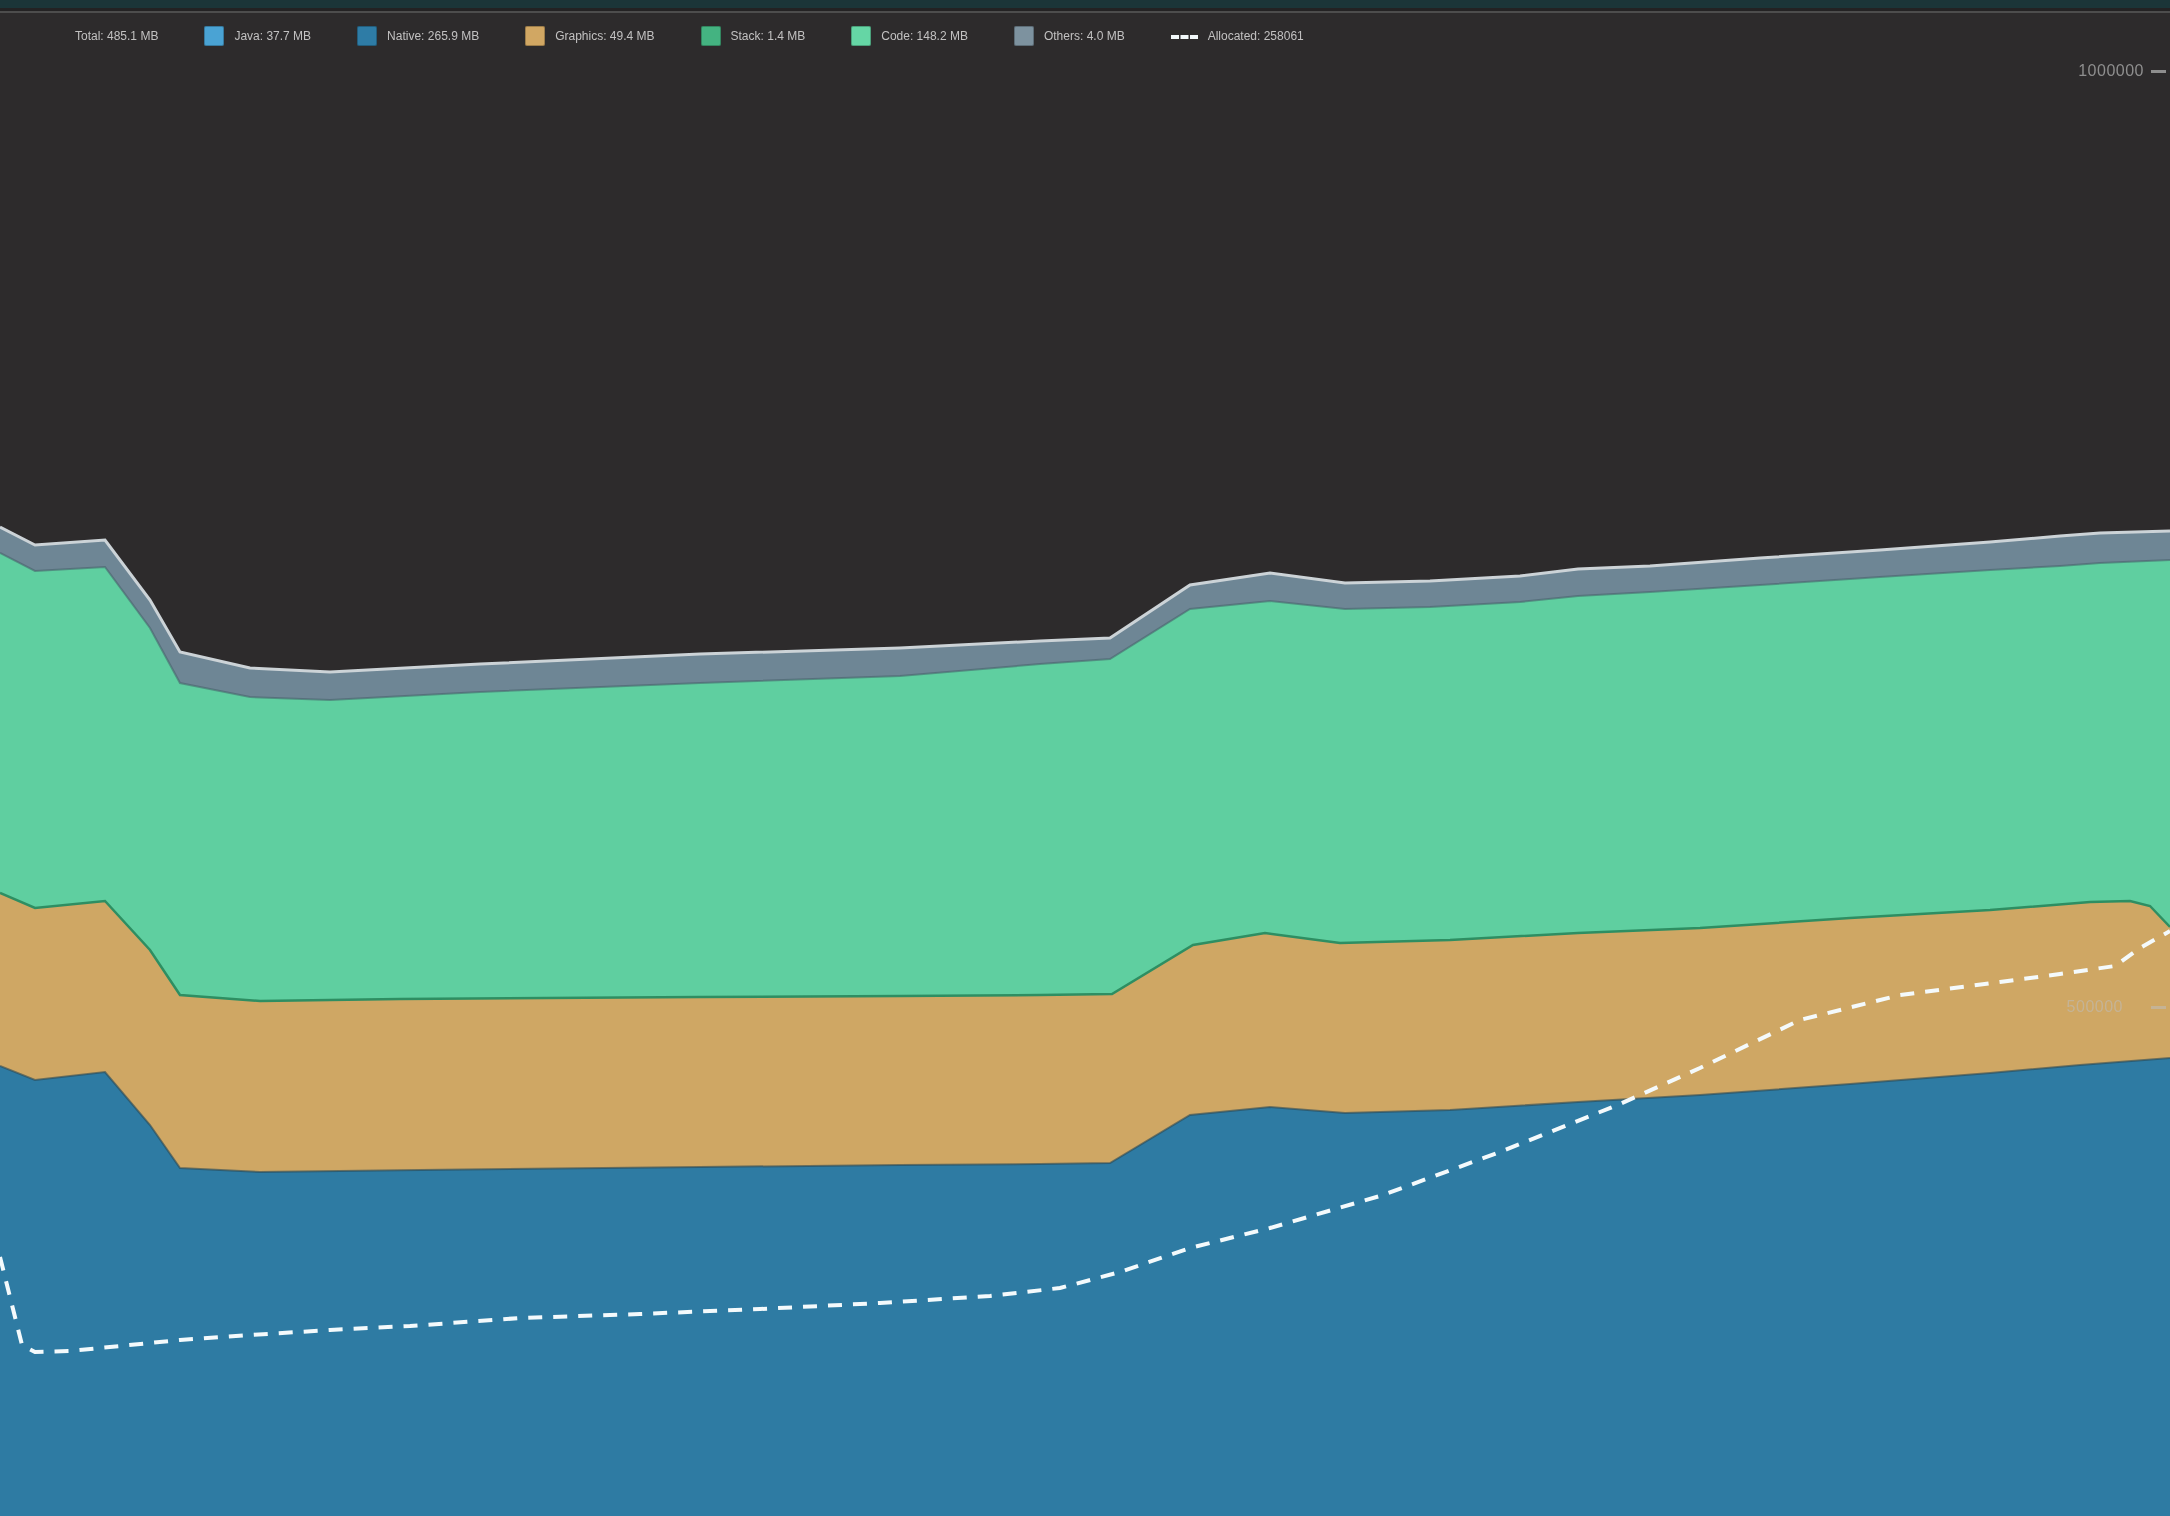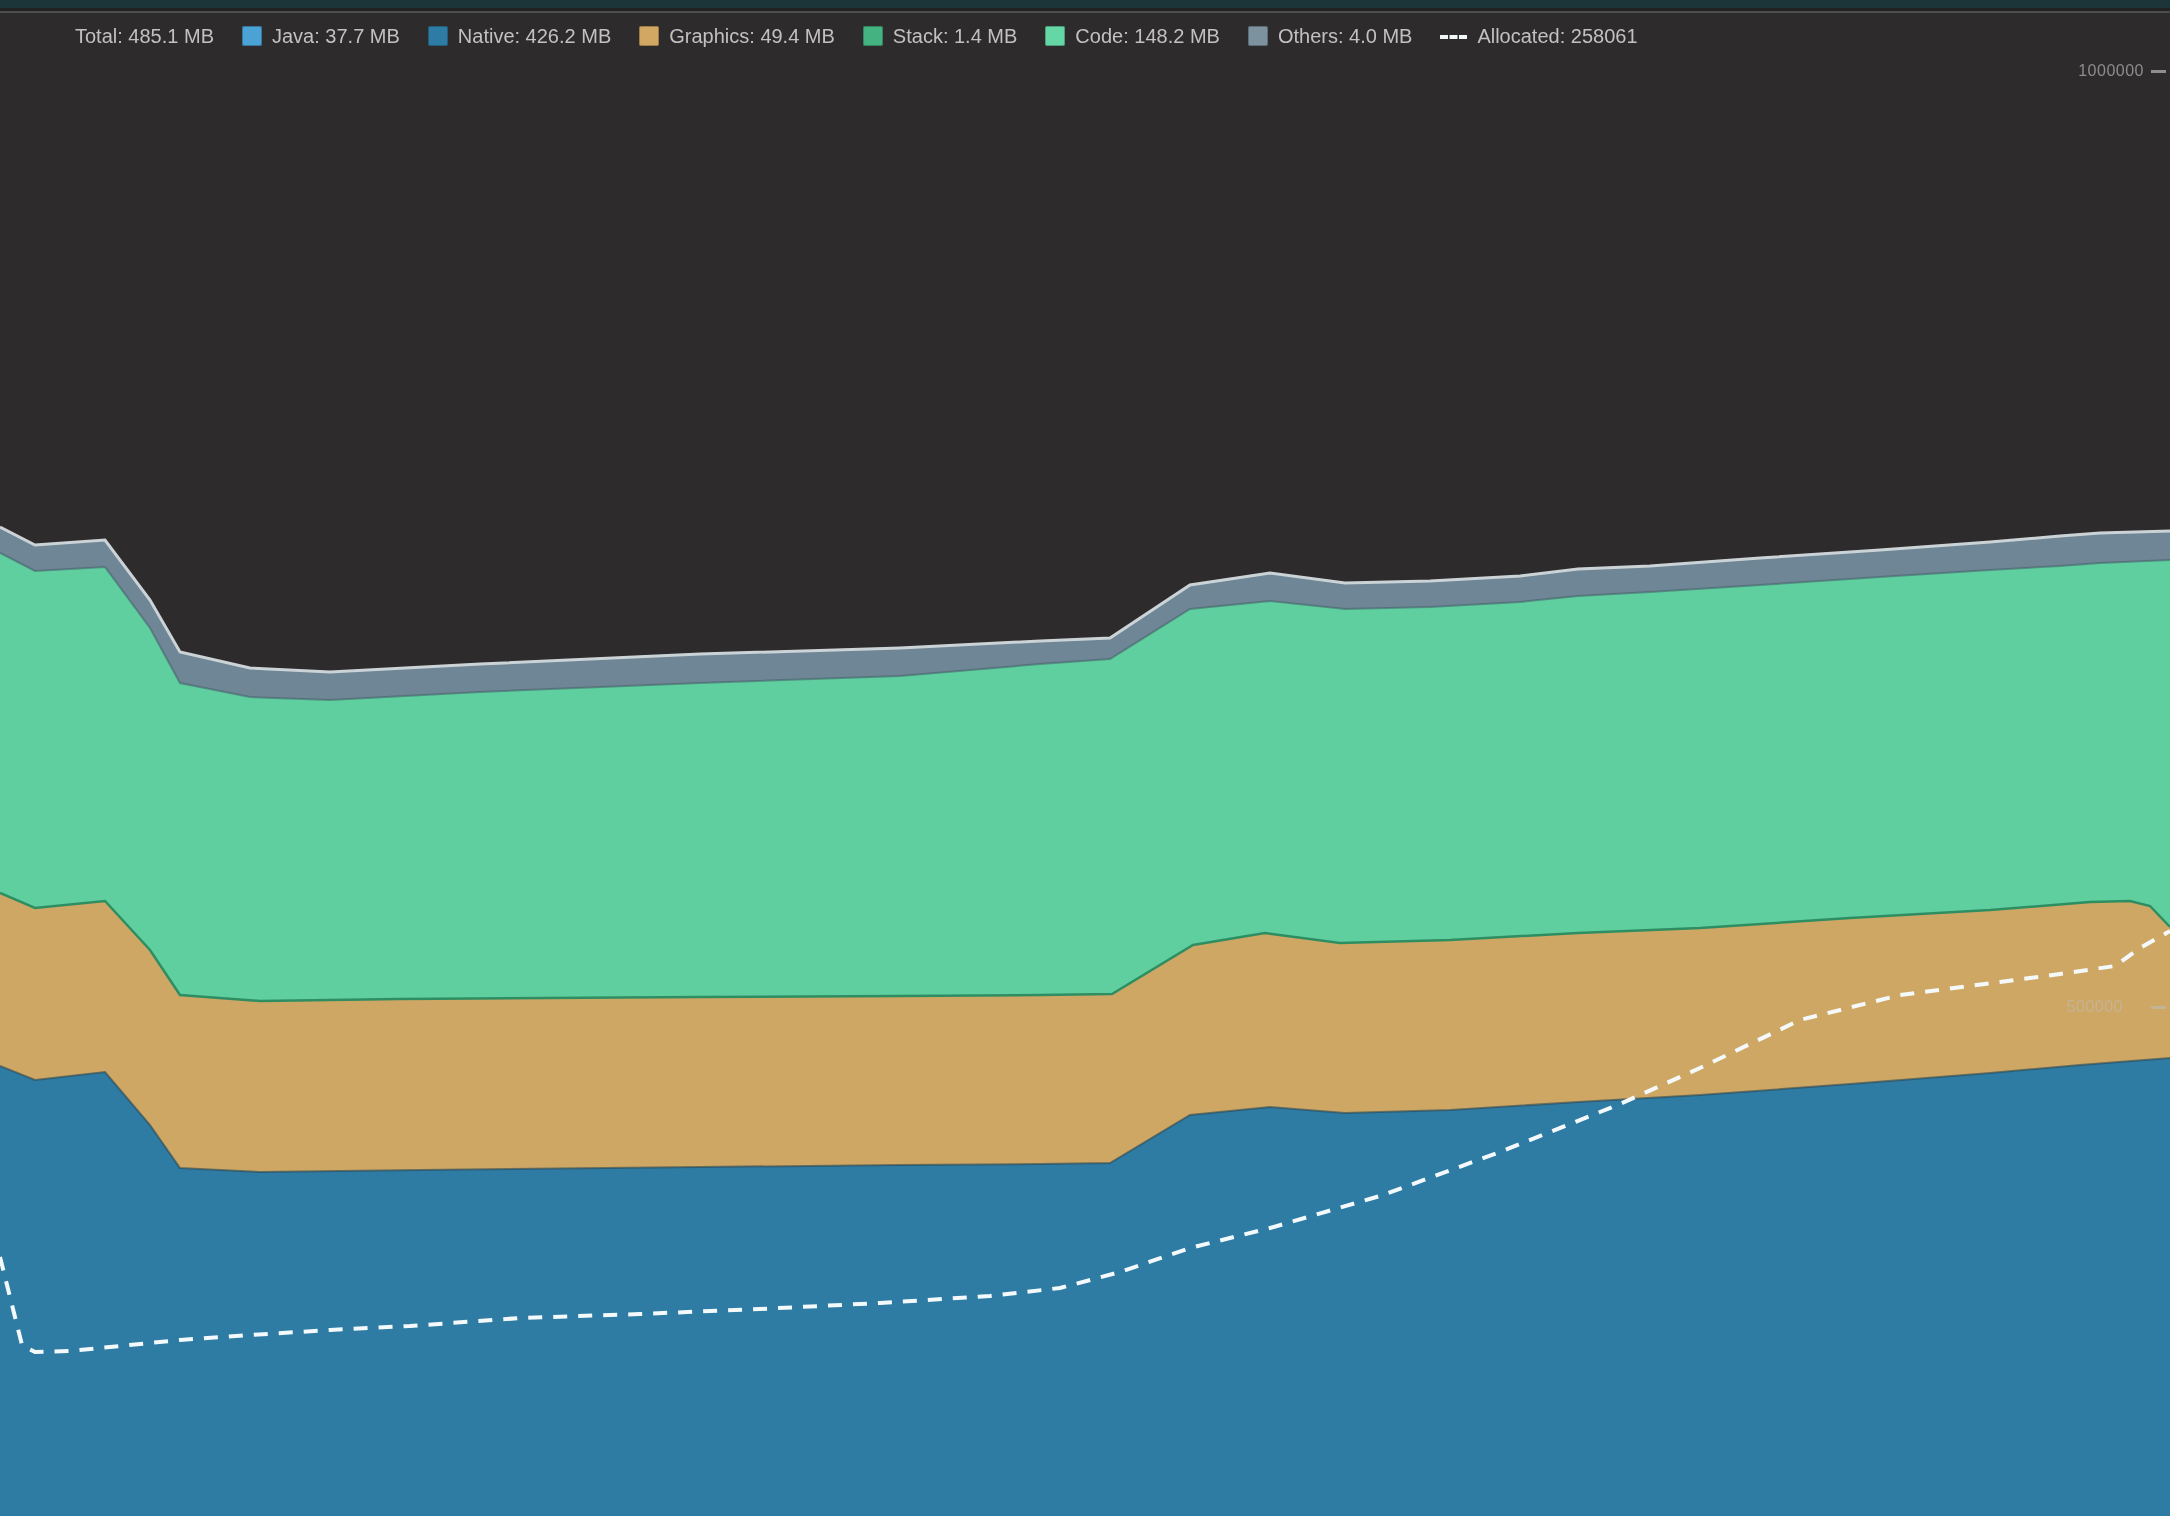--- a/index.html
+++ b/index.html
@@ -3,21 +3,21 @@
 <meta charset="utf-8">
 <style>
   html,body{margin:0;padding:0;background:#2d2b2c;}
   body{width:2170px;height:1516px;overflow:hidden;position:relative;
        font-family:"Liberation Sans","DejaVu Sans",sans-serif;}
   .topbar{position:absolute;left:0;top:0;width:100%;height:8px;background:#1b3538;z-index:3;}
   .topgap{position:absolute;left:0;top:8px;width:100%;height:3px;background:#232223;z-index:3;}
   .topline{position:absolute;left:0;top:11px;width:100%;height:2px;background:#4d4d4d;z-index:3;}
   #chart{position:absolute;left:0;top:0;width:2170px;height:1516px;z-index:1;}
   .legend{position:absolute;left:75px;top:24px;z-index:4;display:flex;align-items:center;
-          gap:28px;color:#c2c1c1;font-size:20px;line-height:24px;white-space:nowrap;}
+          gap:46px;color:#c2c1c1;font-size:12px;line-height:24px;white-space:nowrap;}
   .legend-item{display:flex;align-items:center;gap:10px;}
   .swatch{display:inline-block;width:20px;height:20px;border-radius:2px;
           box-shadow:inset 0 0 0 1px rgba(0,0,0,.25);}
   .dash-icon{display:inline-block;width:27px;height:0;border-top:4px dashed #f2f8fa;margin-top:2px;}
   .ticks{z-index:4;}
   .tick{position:absolute;right:4px;display:flex;align-items:center;gap:7px;
         font-size:16px;z-index:4;}
   .tick-label{letter-spacing:.5px;}
   .tick-dash{display:inline-block;width:15px;height:3px;background:currentColor;}
   .tick-1000000{color:#8e8e8e;justify-content:flex-end;}
@@ -44,21 +44,21 @@
     </svg>
 
   <div class="legend" id="legend">
     <span class="legend-total">Total: 485.1 MB</span>
   <span class="legend-item">
         <span class="swatch" style="background: rgb(74, 163, 212);"></span>
         <span>Java: 37.7 MB</span>
       </span>
       <span class="legend-item">
         <span class="swatch" style="background: rgb(46, 124, 166);"></span>
-        <span>Native: 426.2 MB</span>
+        <span>Native: 265.9 MB</span>
       </span>
       <span class="legend-item">
         <span class="swatch" style="background: rgb(209, 167, 99);"></span>
         <span>Graphics: 49.4 MB</span>
       </span>
       <span class="legend-item">
         <span class="swatch" style="background: rgb(68, 179, 129);"></span>
         <span>Stack: 1.4 MB</span>
       </span>
       <span class="legend-item">

